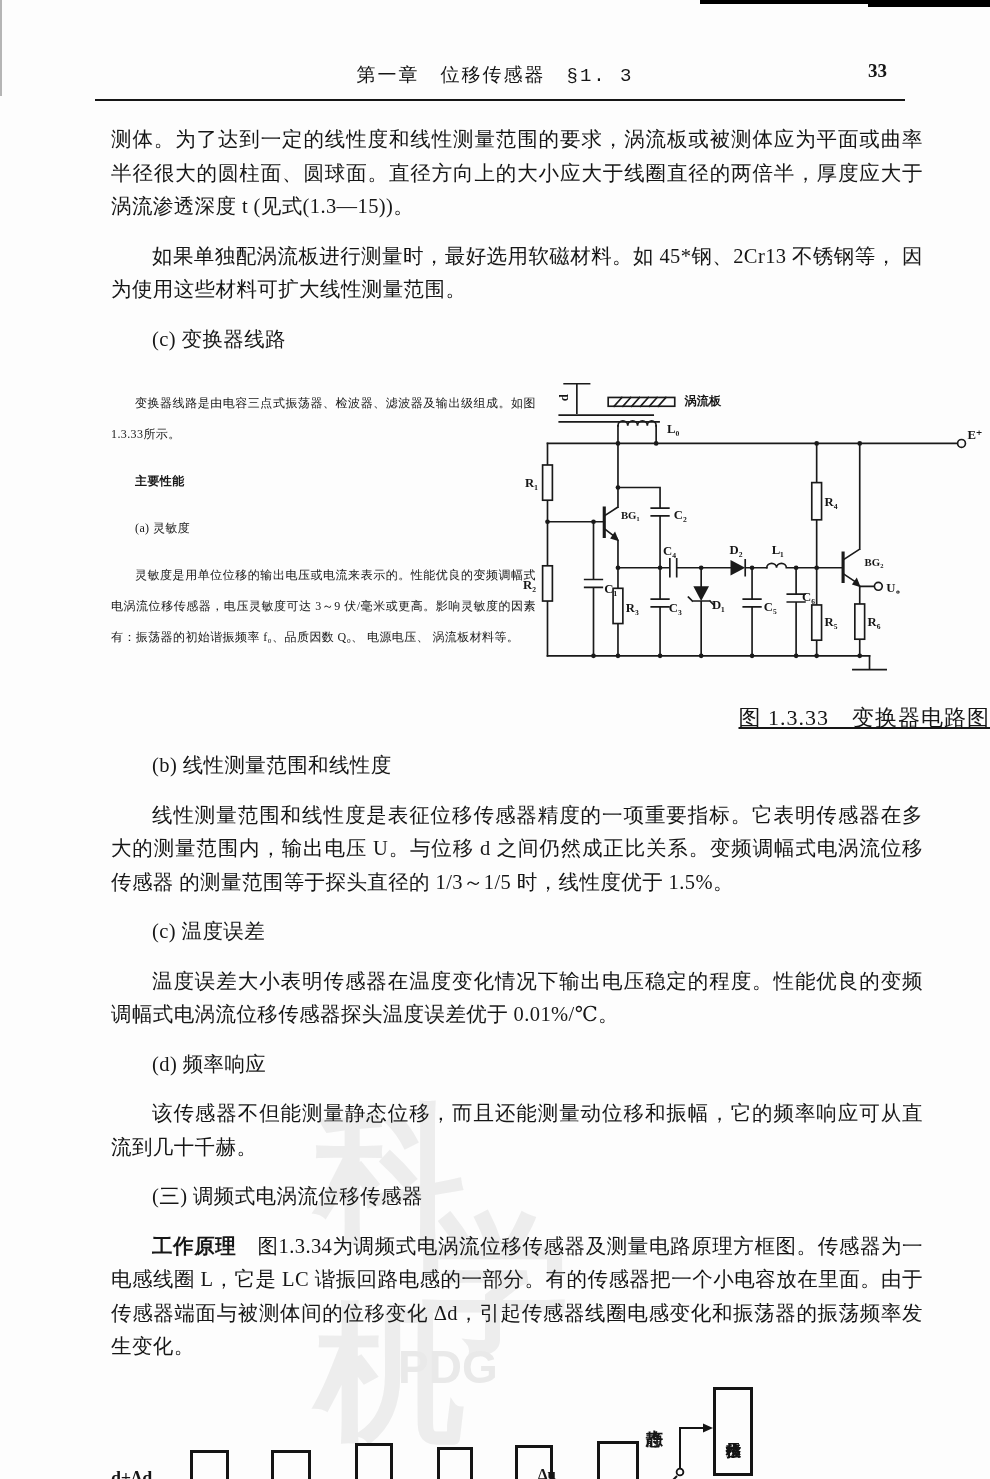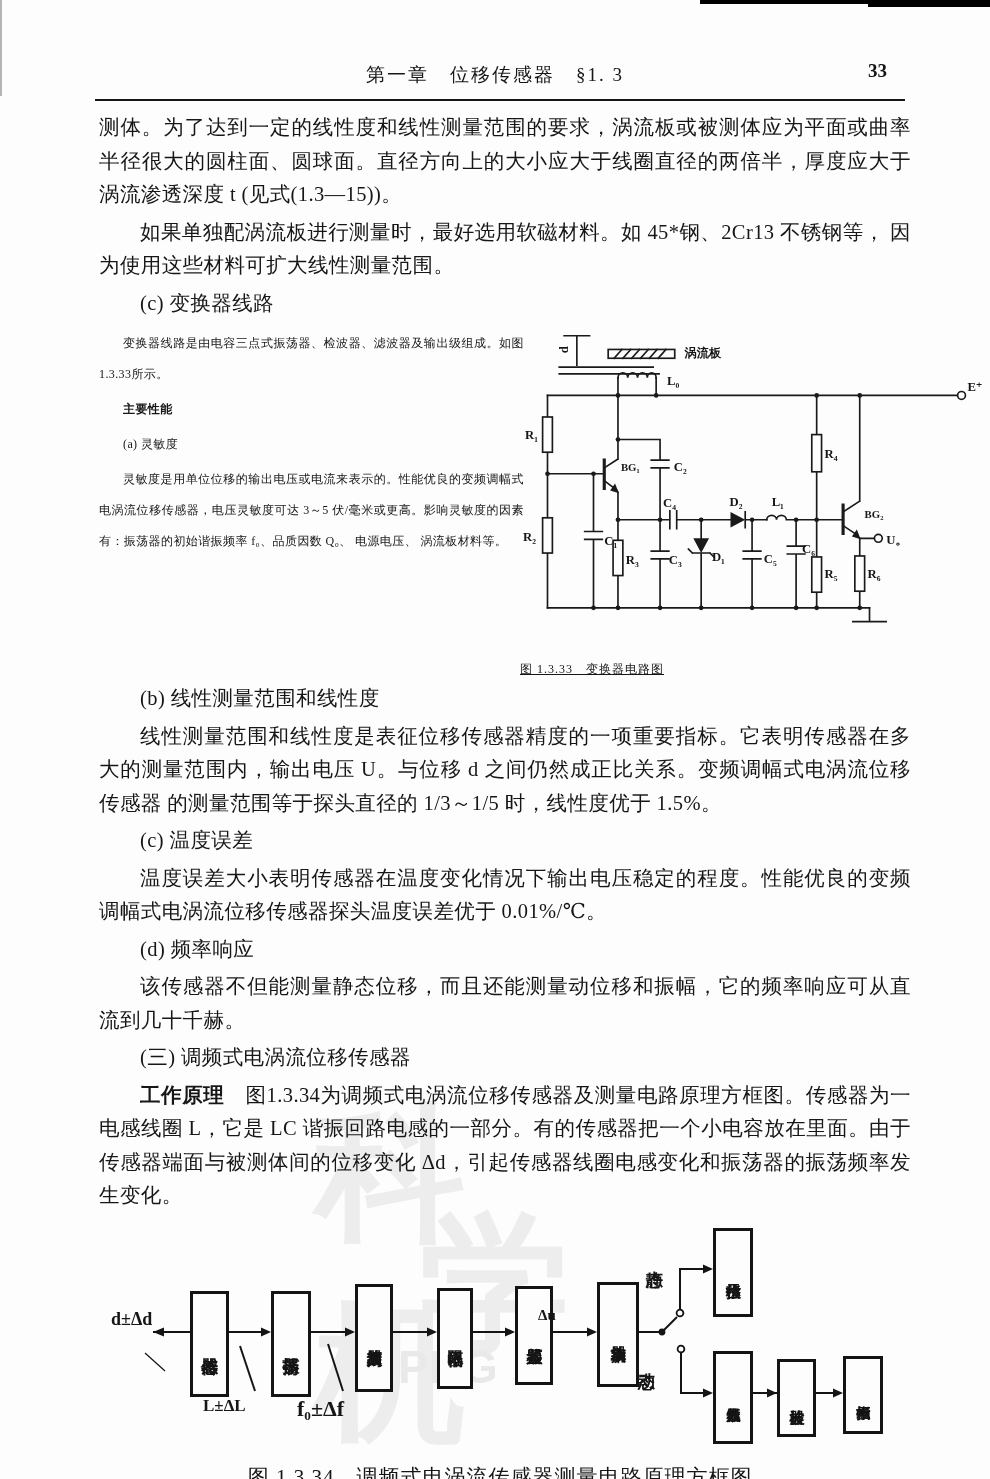--- a/index.html
+++ b/index.html
@@ -1,32 +1,32 @@
 <!DOCTYPE html>
 <html><head>
 <meta charset="utf-8">
 <style>
   html,body{margin:0;padding:0;}
   body{background:#888;}
   .page{position:relative;width:990px;height:1479px;background:#fdfdfd;overflow:hidden;
         font-family:"Liberation Serif","DejaVu Serif",serif;color:#161616;}
   
-  .hdr-title{position:absolute;top:62px;left:0;width:100%;text-align:center;font-size:19px;letter-spacing:2px;}
+  .hdr-title{position:absolute;top:62px;left:0;width:100%;text-align:center;font-size:19px;letter-spacing:2px;font-family:Liberation Mono, monospace;}
   .hdr-page{position:absolute;top:60px;left:868px;font-size:19px;font-weight:bold;}
   .hdr-rule{position:absolute;top:99px;left:95px;width:810px;border-top:2.5px solid #161616;}
   
   .flow{position:absolute;left:95px;top:107px;width:895px;z-index:2;}
-  .flow p{margin:4px;width:812px;font-size:20.5px;line-height:33.5px;text-align:justify;letter-spacing:0.4px;}
+  .flow p{margin:16px;width:812px;font-size:20.5px;line-height:33.5px;text-align:justify;letter-spacing:0.4px;}
   .ind{text-indent:2em;}
   .b{font-weight:bold;}
   .cols{display:flex;width:895px;align-items:flex-start;}
   .colL{width:425px;}
   .colL p{width:425px;font-size:12px;line-height:31px;}
   .colR{width:470px;text-decoration:underline;}
-  .figcap{font-size:12px;text-align:left;letter-spacing:1px;margin-top:10px;}
+  .figcap{font-size:22px;text-align:right;letter-spacing:1px;margin-top:4px;}
   
   svg text{font-family:"Liberation Serif","DejaVu Serif",serif;fill:#161616;}
   
   .diagram{position:relative;width:830px;height:272px;margin:8px 0 12px -10px;z-index:2;}
   .diagram>svg{position:absolute;left:0;top:0;}
   .blk{position:absolute;border:3px solid #141414;background:#fdfdfd;
        writing-mode:vertical-rl;text-orientation:upright;display:flex;align-items:center;justify-content:center;
        font-weight:bold;color:#141414;}
   .dlab{position:absolute;font-weight:bold;white-space:nowrap;}
   .vlab{writing-mode:vertical-rl;text-orientation:upright;}
@@ -57,21 +57,21 @@
   <div class="flow">
     <p>测体。为了达到一定的线性度和线性测量范围的要求，涡流板或被测体应为平面或曲率半径很大的圆柱面、圆球面。直径方向上的大小应大于线圈直径的两倍半，厚度应大于涡流渗透深度 t (见式(1.3—15))。</p>
     <p class="ind">如果单独配涡流板进行测量时，最好选用软磁材料。如 45*钢、2Cr13 不锈钢等， 因为使用这些材料可扩大线性测量范围。</p>
     <p class="ind">(c) 变换器线路</p>
 
     <div class="cols">
       <div class="colL">
         <p class="ind">变换器线路是由电容三点式振荡器、检波器、滤波器及输出级组成。如图1.3.33所示。</p>
         <p class="ind b">主要性能</p>
         <p class="ind">(a) 灵敏度</p>
-        <p class="ind">灵敏度是用单位位移的输出电压或电流来表示的。性能优良的变频调幅式电涡流位移传感器，电压灵敏度可达 3～5 伏/毫米或更高。影响灵敏度的因素有：振荡器的初始谐振频率 f₀、品质因数 Q₀、 电源电压、 涡流板材料等。</p>
+        <p class="ind">灵敏度是用单位位移的输出电压或电流来表示的。性能优良的变频调幅式电涡流位移传感器，电压灵敏度可达 3～9 伏/毫米或更高。影响灵敏度的因素有：振荡器的初始谐振频率 f₀、品质因数 Q₀、 电源电压、 涡流板材料等。</p>
       </div>
 
       <div class="colR">
         
         <svg width="470" height="323" viewBox="0 0 480 330">
           <g stroke="#1a1a1a" stroke-width="1.7" fill="none" stroke-linecap="square">
 
             <path d="M28,73 H446"></path>
             <path d="M28,73 V290"></path>
             <path d="M28,290 H357"></path>

